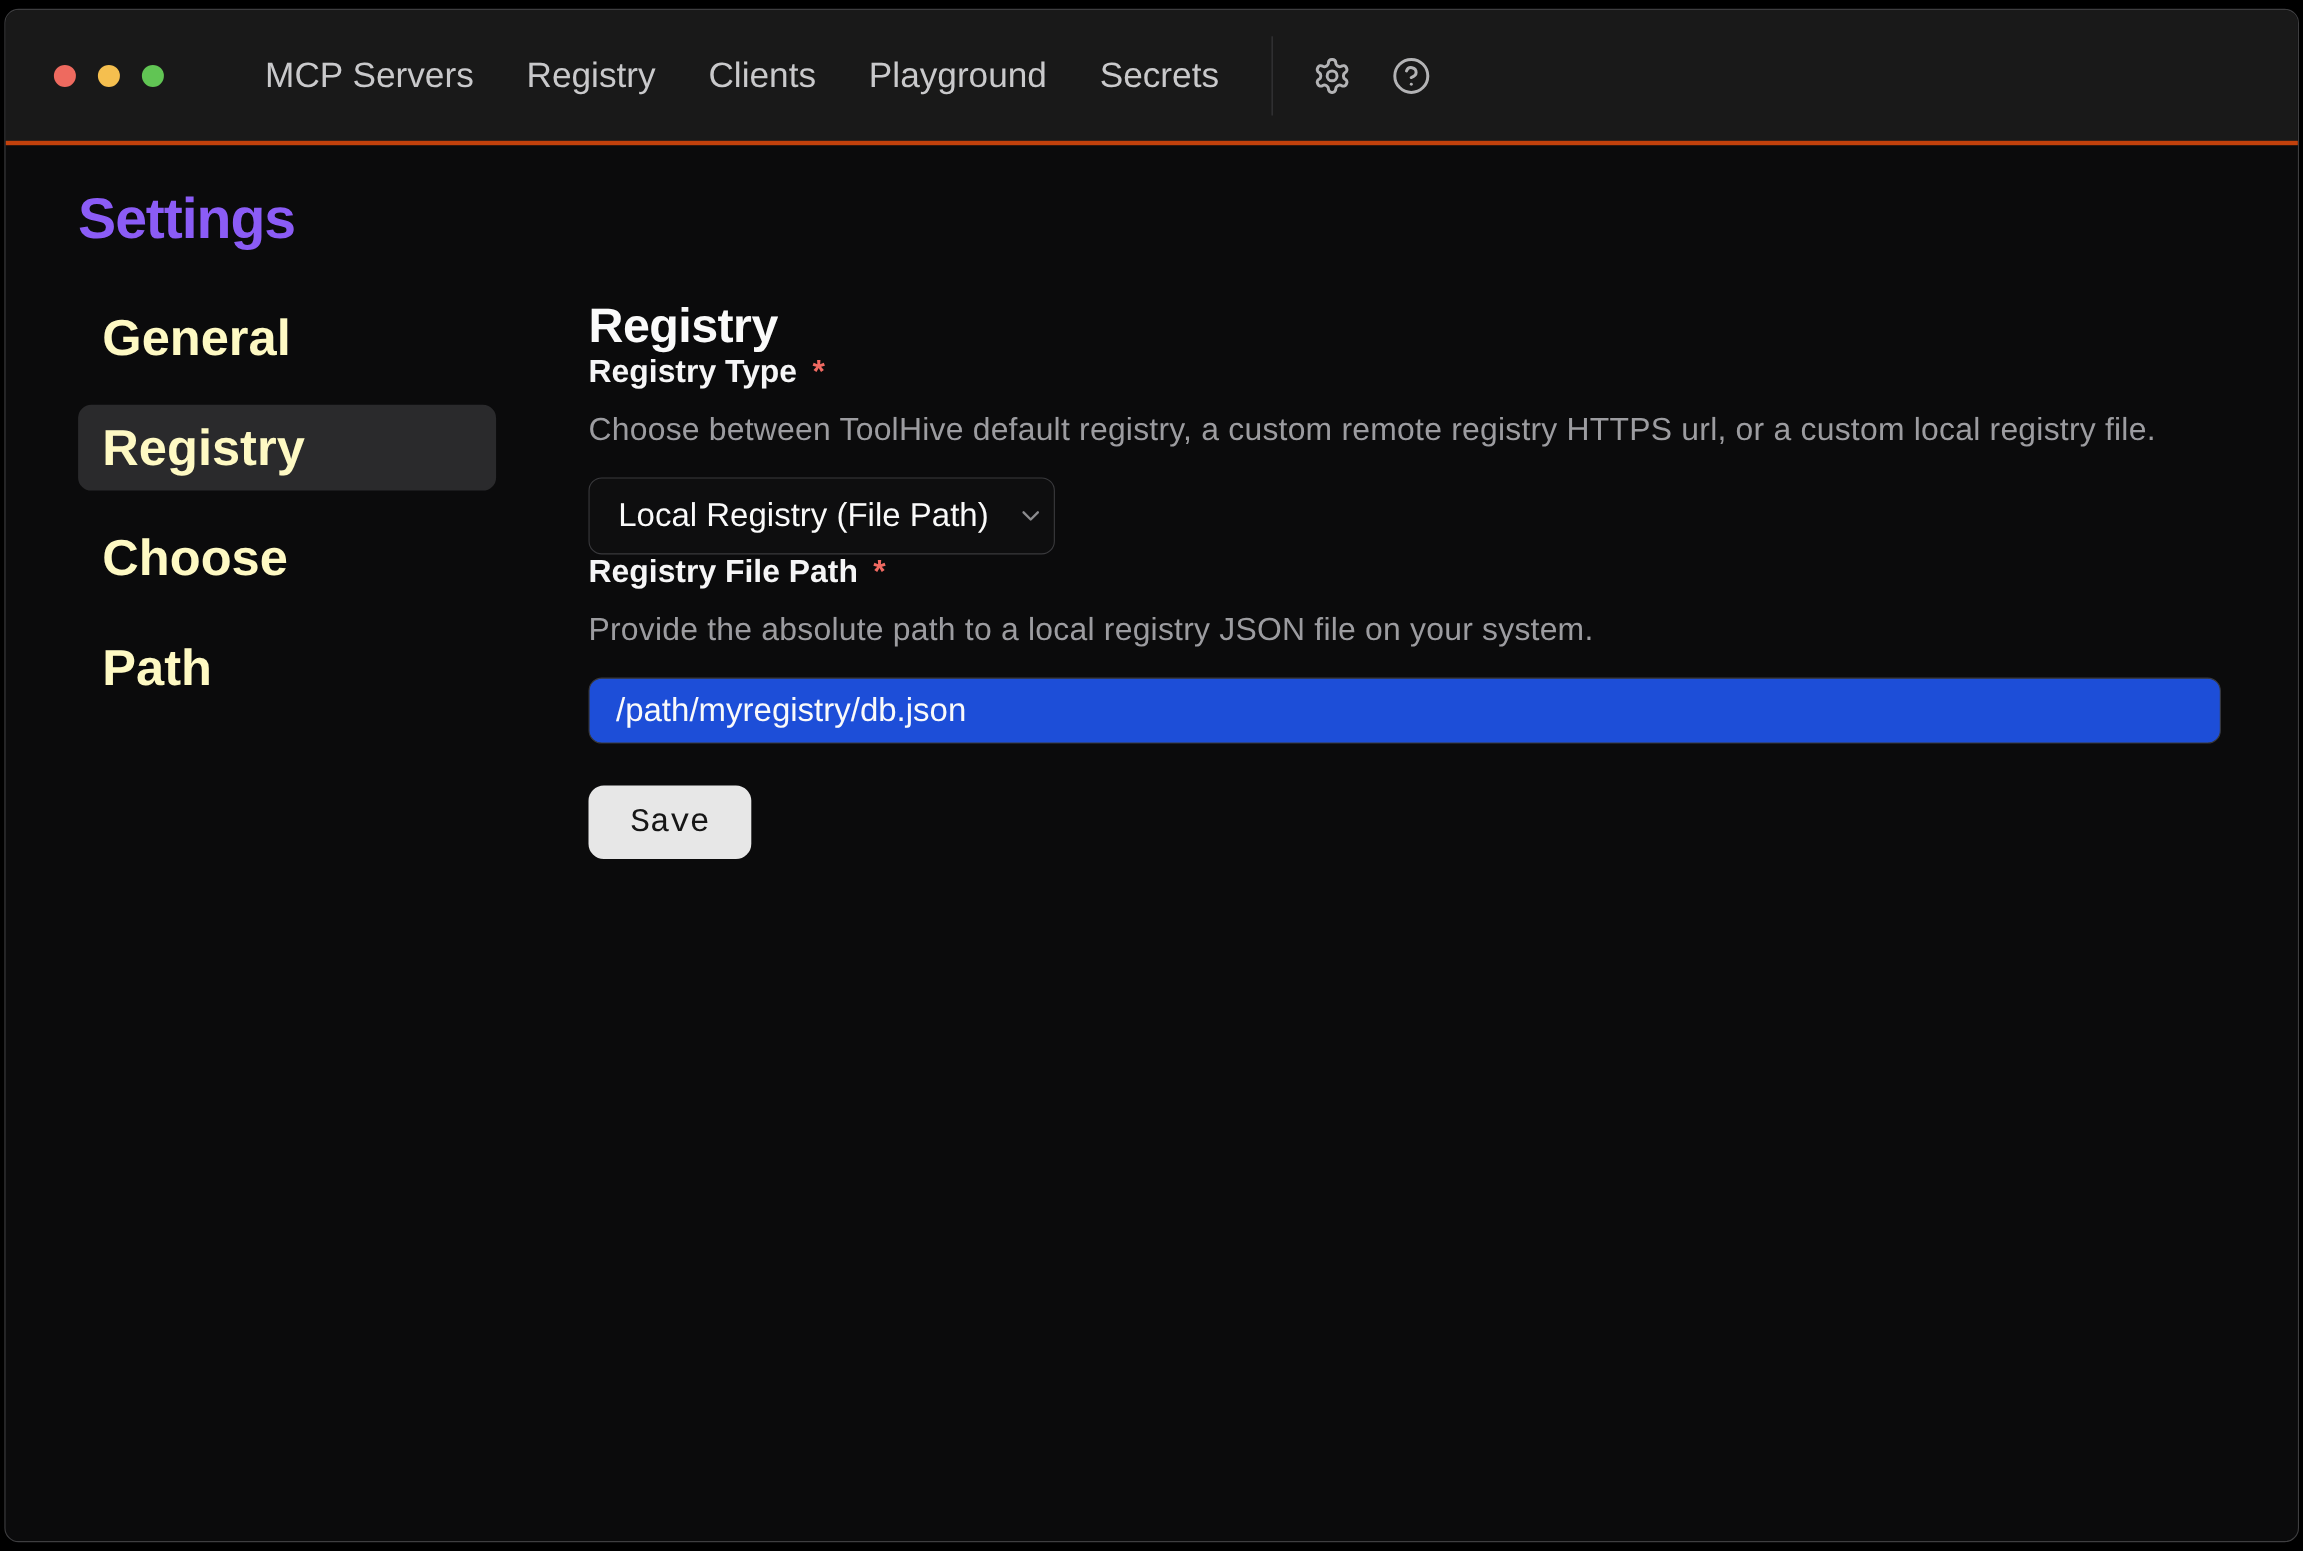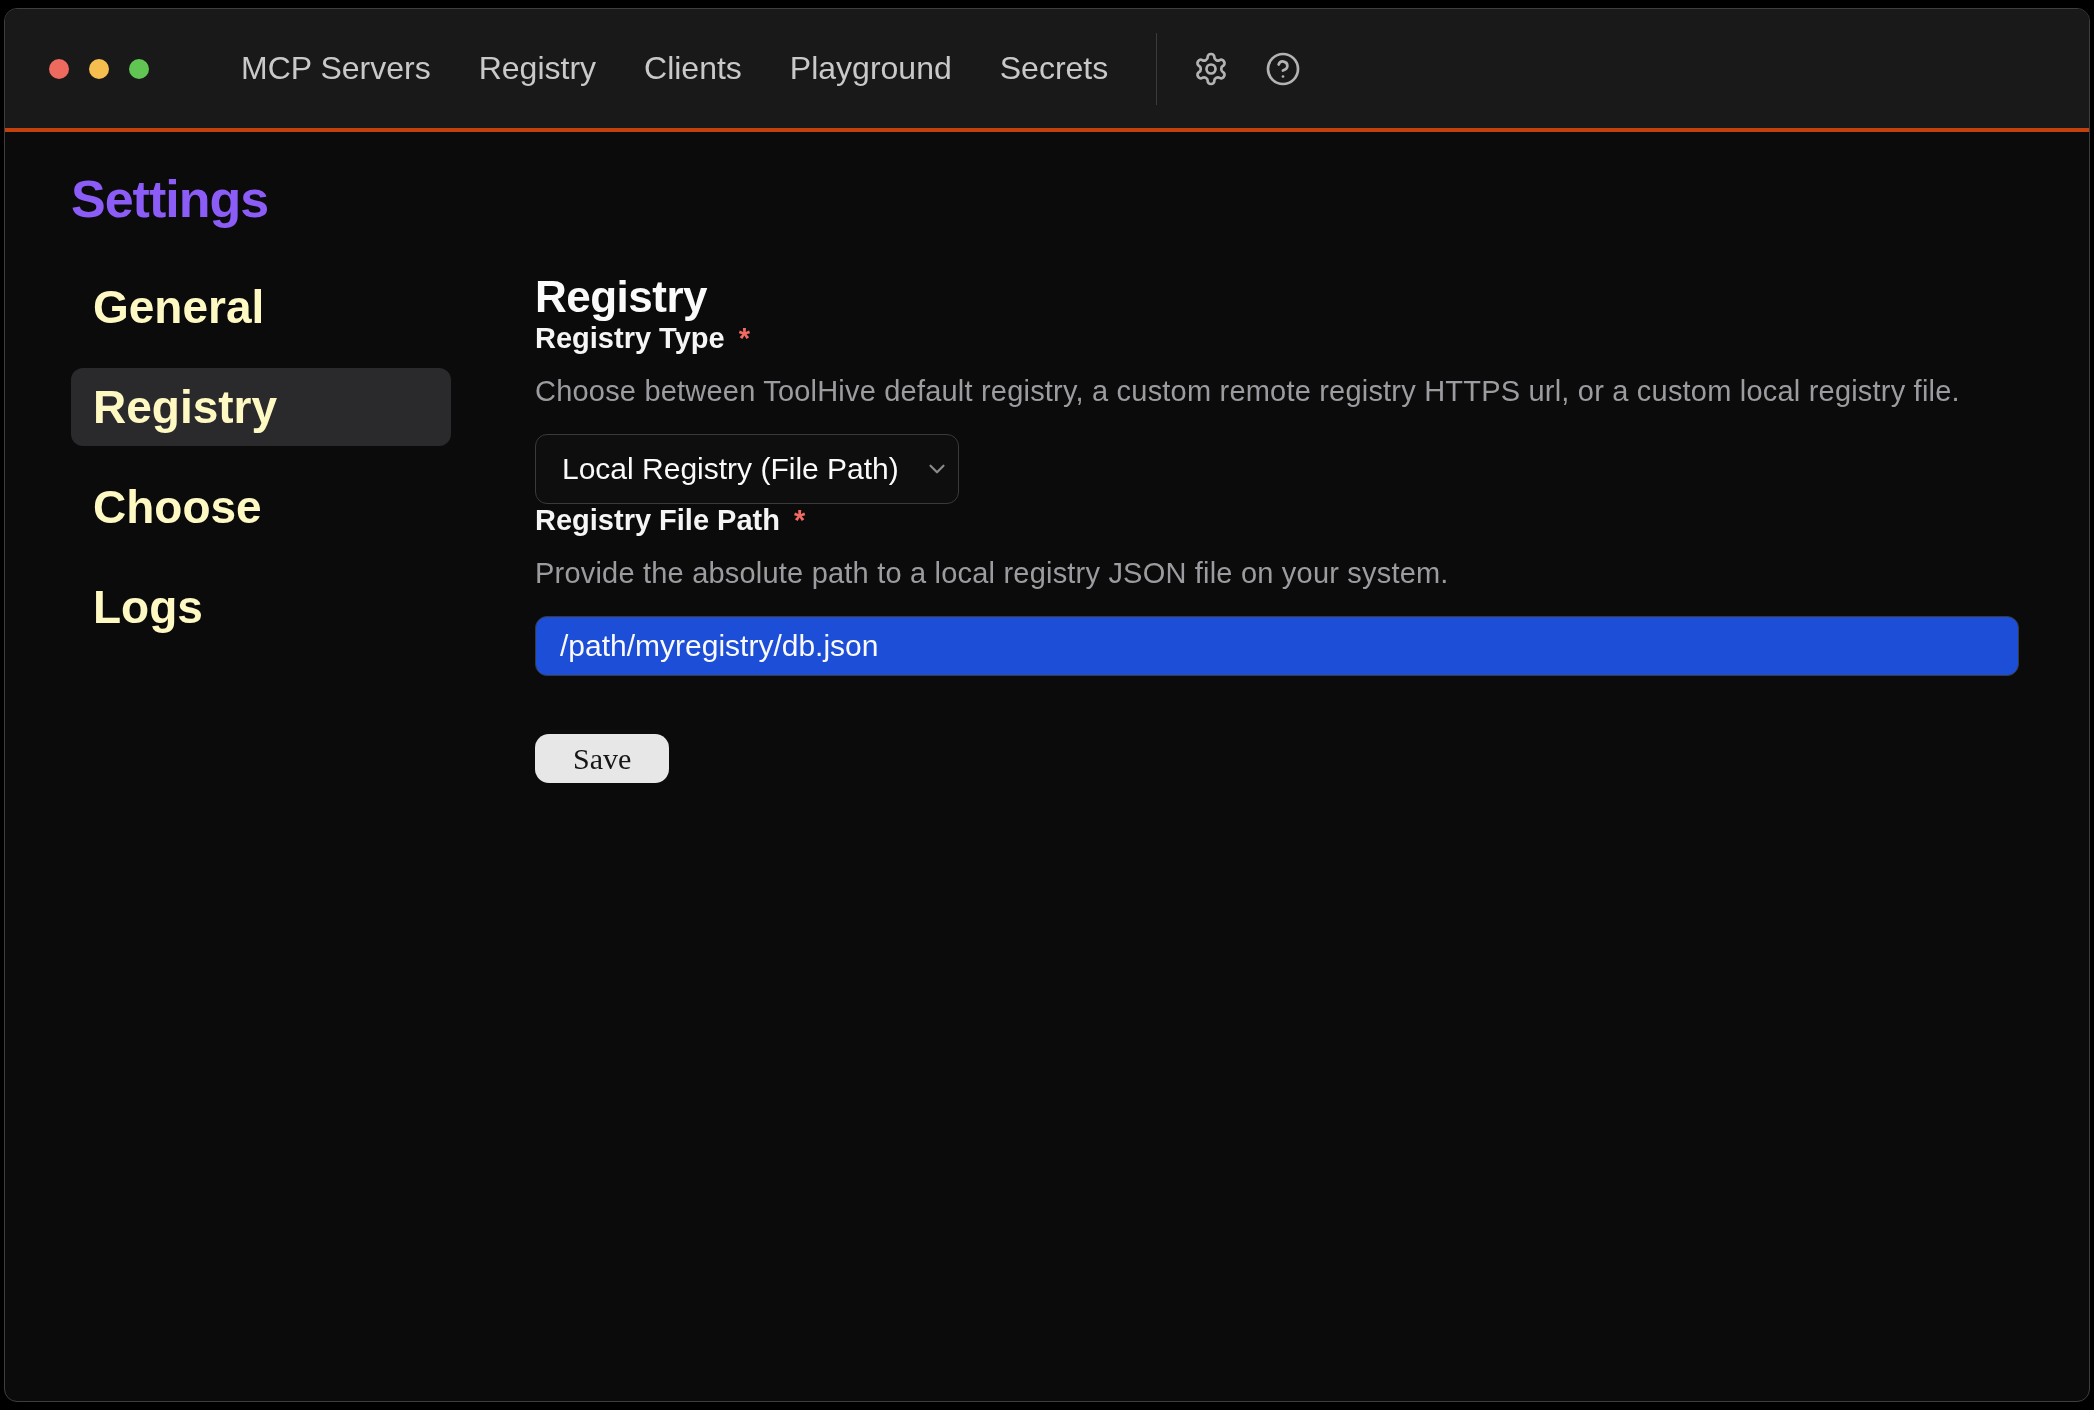--- a/index.html
+++ b/index.html
@@ -44,23 +44,23 @@
   }
   .select .sel-text { font-size:30px; color:#fafafa; }
   .select svg { width:26px; height:26px; color:#8b8b8e; }
   .text-input {
     margin-top:26px; width:100%; height:60px;
     border:1px solid #3a3a3d; border-radius:12px; background:#1d4ed8;
     color:#fafafa; font-size:30px; padding:0 24px; outline:none;
     font-family:"Liberation Sans", sans-serif;
   }
   .save-btn {
-    margin-top:58px; height:49px; padding:0 38px;
+    margin-top:38px; height:67px; padding:0 38px;
     background:#e7e7e7; color:#161616; border:none; border-radius:14px;
-    font-size:30px; font-weight:500; font-family:Liberation Serif, serif; cursor:pointer;
+    font-size:30px; font-weight:500; font-family:Liberation Mono, monospace; cursor:pointer;
   }
 </style>
 </head>
 <body>
 
 <div class="window">
 
   <div class="titlebar">
     <div class="traffic">
       <div class="light" style="background:#ee6a5f"></div>
@@ -91,21 +91,21 @@
   </div>
 
   <div class="content">
     <h1>Settings</h1>
 
     <div class="row">
       <div class="sidebar">
         <div class="side-item">General</div>
         <div class="side-item selected">Registry</div>
         <div class="side-item">Choose</div>
-        <div class="side-item">Logs</div>
+        <div class="side-item">Path</div>
       </div>
 
       <div class="main">
         <h2>Registry</h2>
 
         <div class="field-label">
           <span class="lbl">Registry Type</span>
           <span class="req">*</span>
         </div>
         <div class="field-desc">Choose between ToolHive default registry, a custom remote registry HTTPS url, or a custom local registry file.</div>

